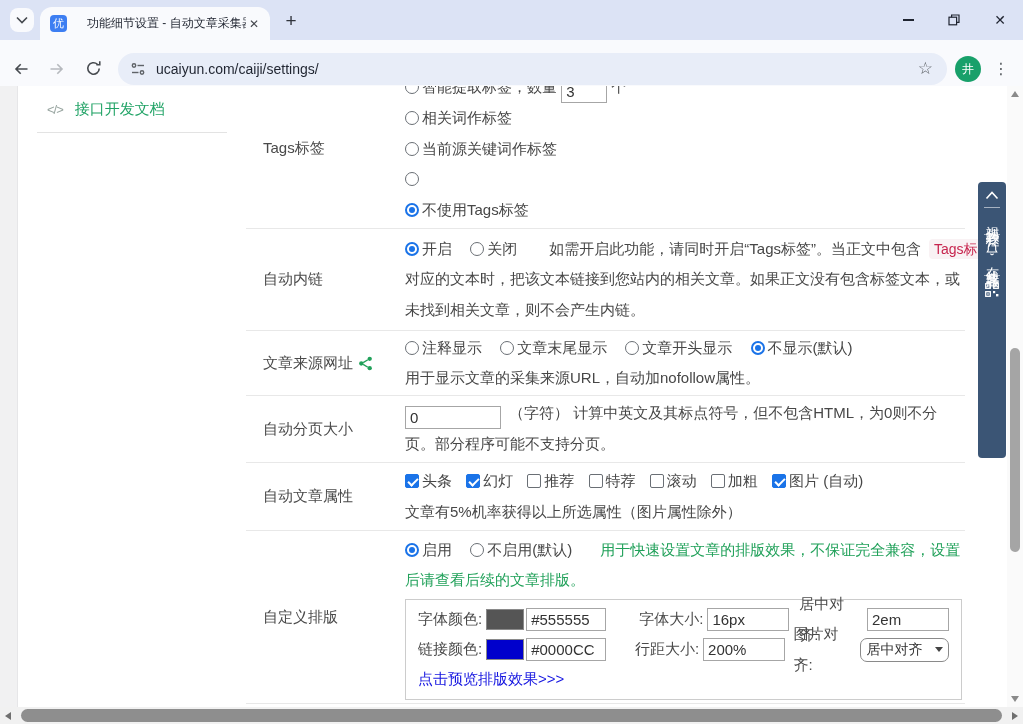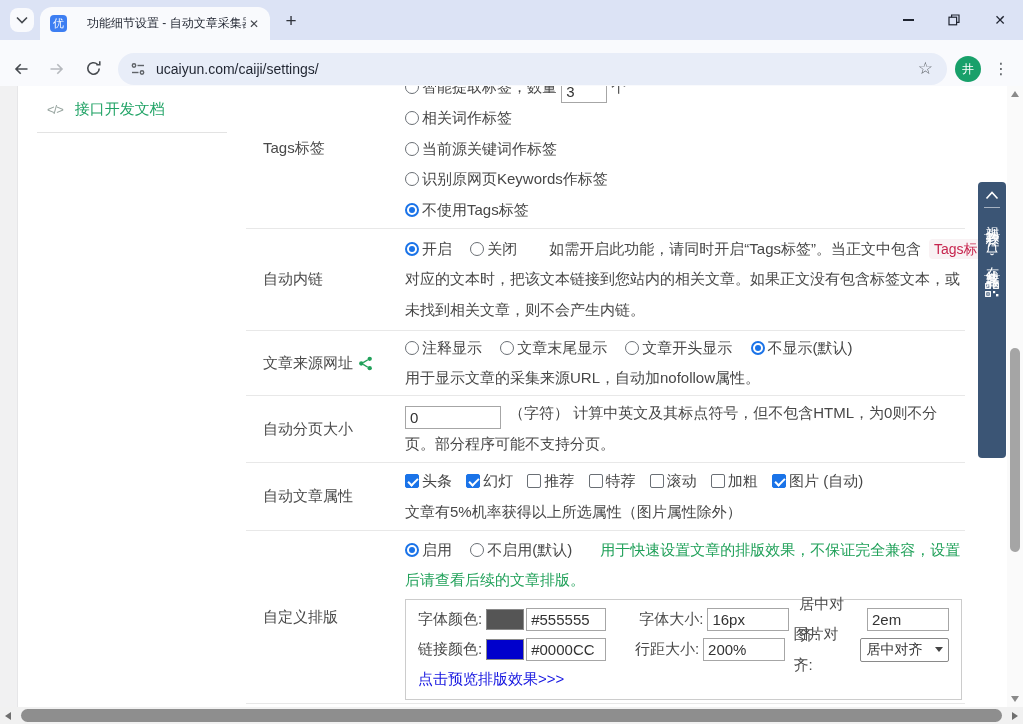--- a/index.html
+++ b/index.html
@@ -64,21 +64,21 @@
   .share-icon { margin-left:5px; vertical-align:-2px; }
 
   .typo-box { margin-top:3px; width:557px; border:1px solid #ccc; padding:5px 12px 4px; }
   .typo-row { display:flex; align-items:center; height:30px; }
   .typo-group { display:flex; align-items:center; }
   .g1 { width:212px; } .g2 { width:170px;justify-content:center; }
   .typo-lbl { color:#4a4a4a; margin-right:4px; }
   .swatch { width:38px; height:21px; border:1px solid #8a8a8a; margin-right:2px; cursor:pointer; }
   .typo-input { width:82px; height:23px; border:1px solid #a6a6a6; font-size:15px; color:#333; padding:0 4px; font-family:"Liberation Sans",sans-serif; }
   .hex-input { width:80px; }
-  .fake-select { display:inline-flex; align-items:center; justify-content:space-between; width:90px; height:24px; border:1px solid #8a8a8a; border-radius:2px; padding:0 5px; background:#fff; cursor:pointer; font-size:14px; color:#333; }
+  .fake-select { display:inline-flex; align-items:center; justify-content:space-between; width:90px; height:24px; border:1px solid #8a8a8a; border-radius:7px; padding:0 5px; background:#fff; cursor:pointer; font-size:14px; color:#333; }
   .caret { width:0; height:0; border-left:4px solid transparent; border-right:4px solid transparent; border-top:5px solid #444; }
   .preview-link { color:#1414e0; cursor:pointer; }
 
   
   .float-panel { position:absolute; left:978px; top:96px; width:28px; height:276px; background:#3b5575; border-radius:4px; display:flex; flex-direction:column; align-items:center; padding:9px 0 8px; color:#fff; }
   .fp-divider { width:16px; border-top:1px solid rgba(255,255,255,.55); margin:7px 0; }
   .v-text { writing-mode:vertical-rl; font-size:13.5px; letter-spacing:3px; line-height:28px; color:#fff; }
   .fp-item { display:flex; flex-direction:column; align-items:center; cursor:pointer; }
 
   
@@ -173,21 +173,21 @@
       <div class="row r-tags">
         <div class="row-label">Tags标签</div>
         <div class="row-content">
           <div class="nowrap">
             <span class="radio"></span><span>智能提取标签，数量</span>
             <input class="txt-input count-input" value="3" style="">
             <span>个</span>
           </div>
           <div class="nowrap"><span class="radio"></span><span>相关词作标签</span></div>
           <div class="nowrap"><span class="radio"></span><span>当前源关键词作标签</span></div>
-          <div class="nowrap"><span class="radio"></span><span>识别原网页Keywords作标签</span></div>
+          <div class="nowrap"><span class="radio"></span></div>
           <div class="nowrap"><span class="radio checked"></span><span>不使用Tags标签</span></div>
         </div>
       </div>
 
       <div class="row r-innerlink">
         <div class="row-label">自动内链</div>
         <div class="row-content">
           <div class="nowrap">
             <span class="opt"><span class="radio checked"></span><span>开启</span></span>
             <span class="opt"><span class="radio"></span><span>关闭</span></span>

